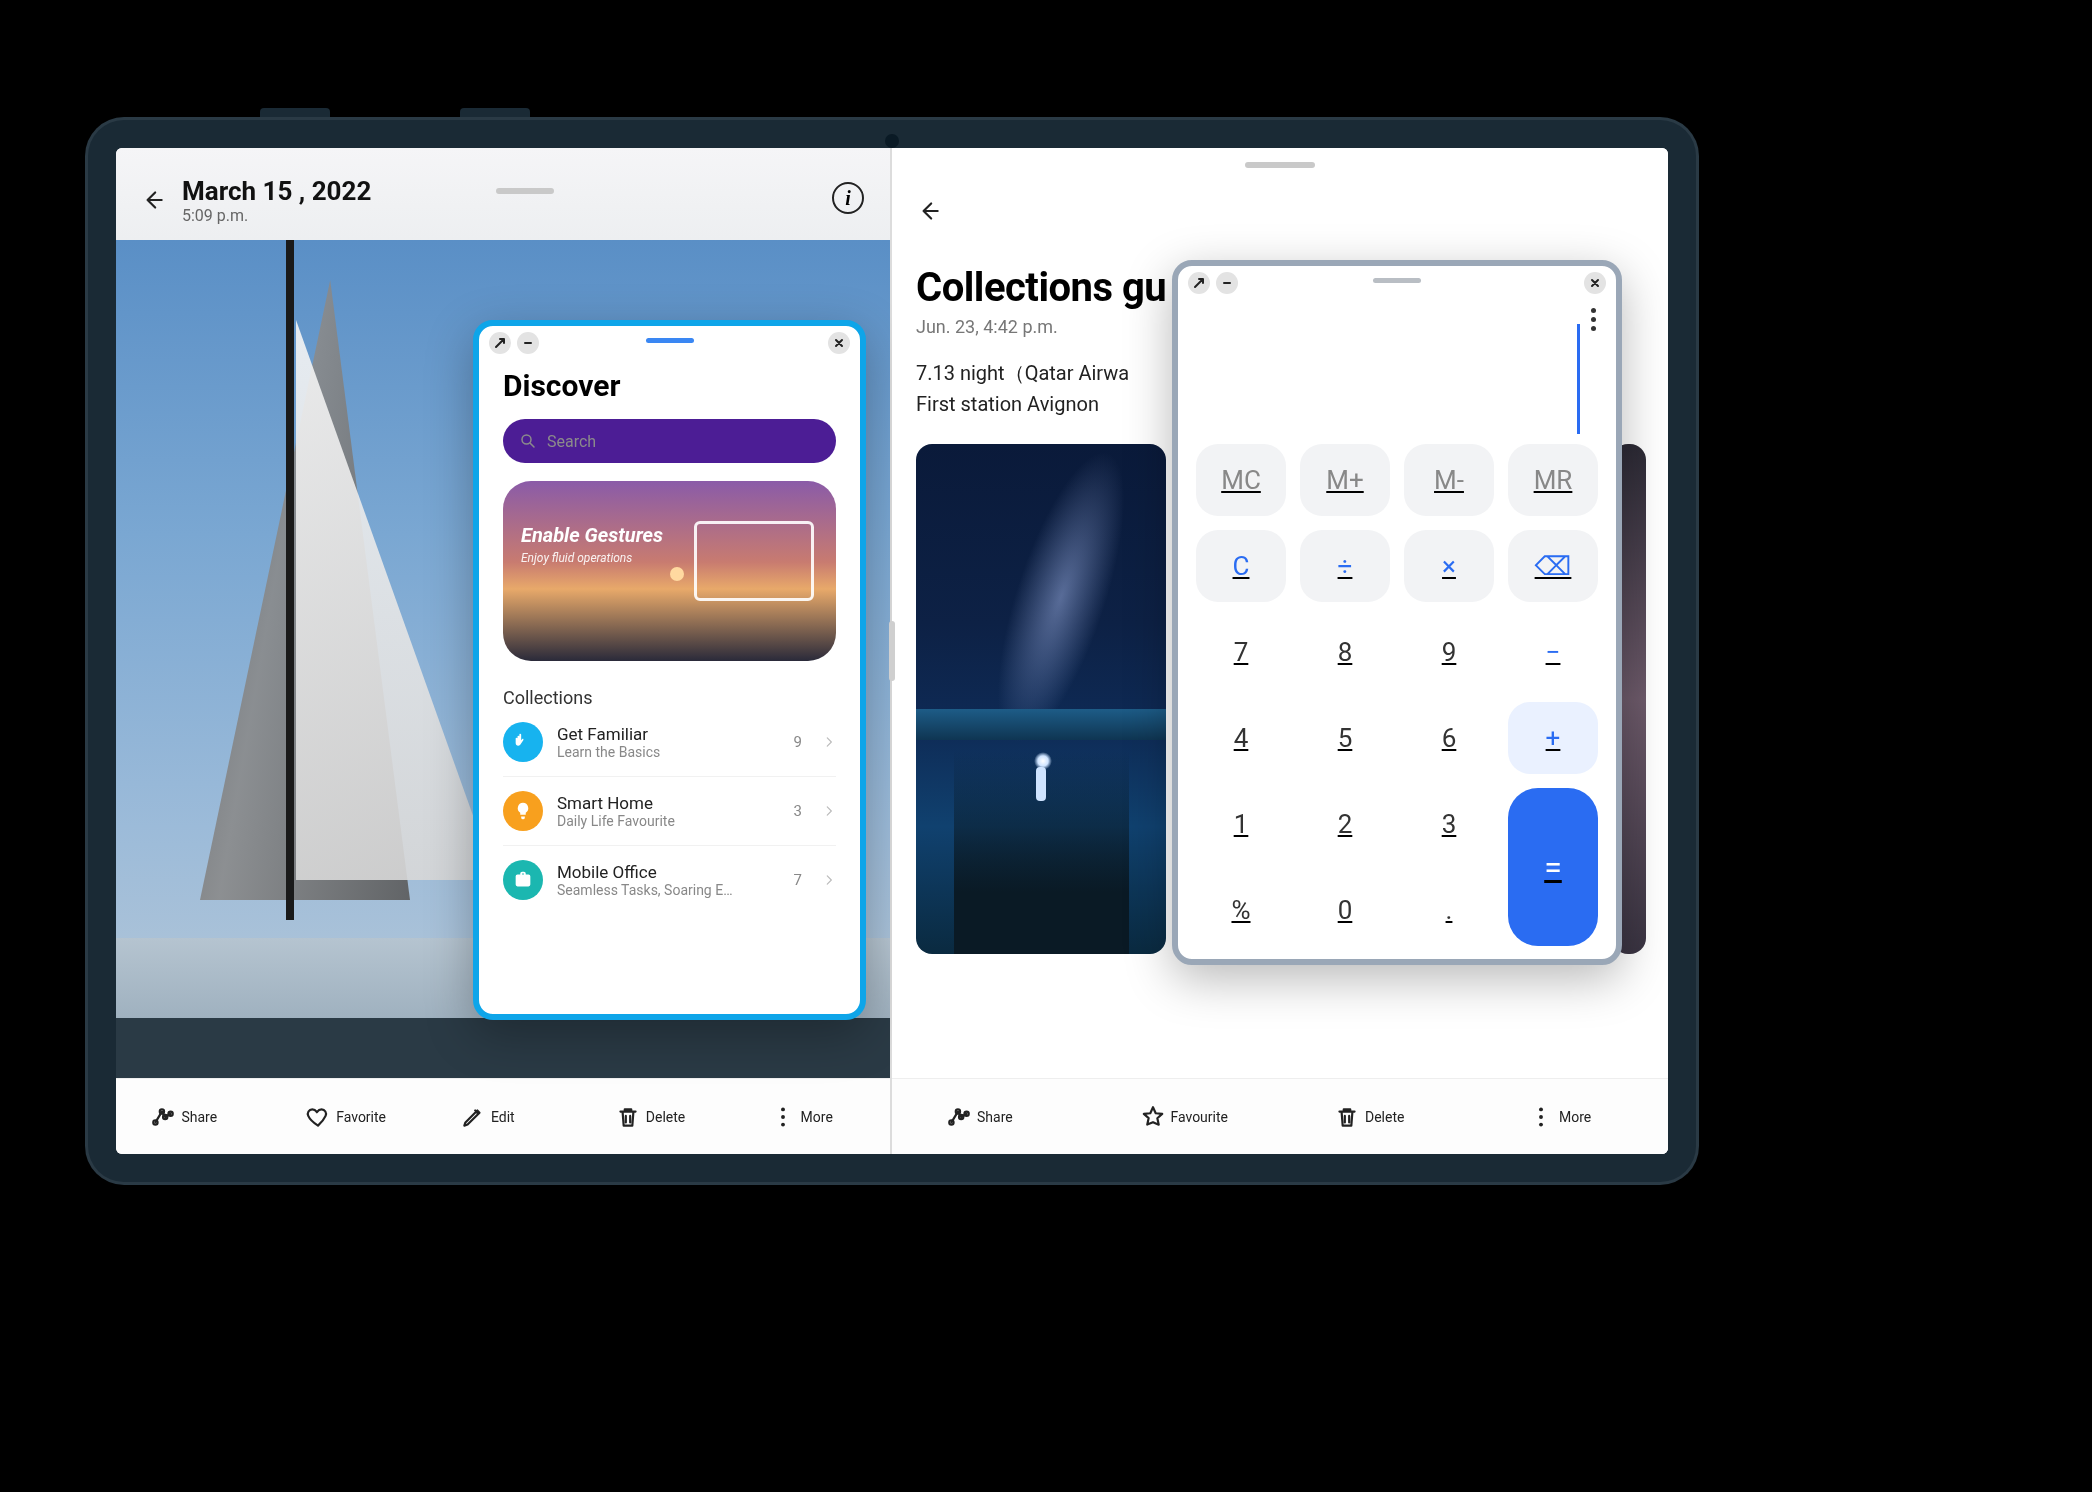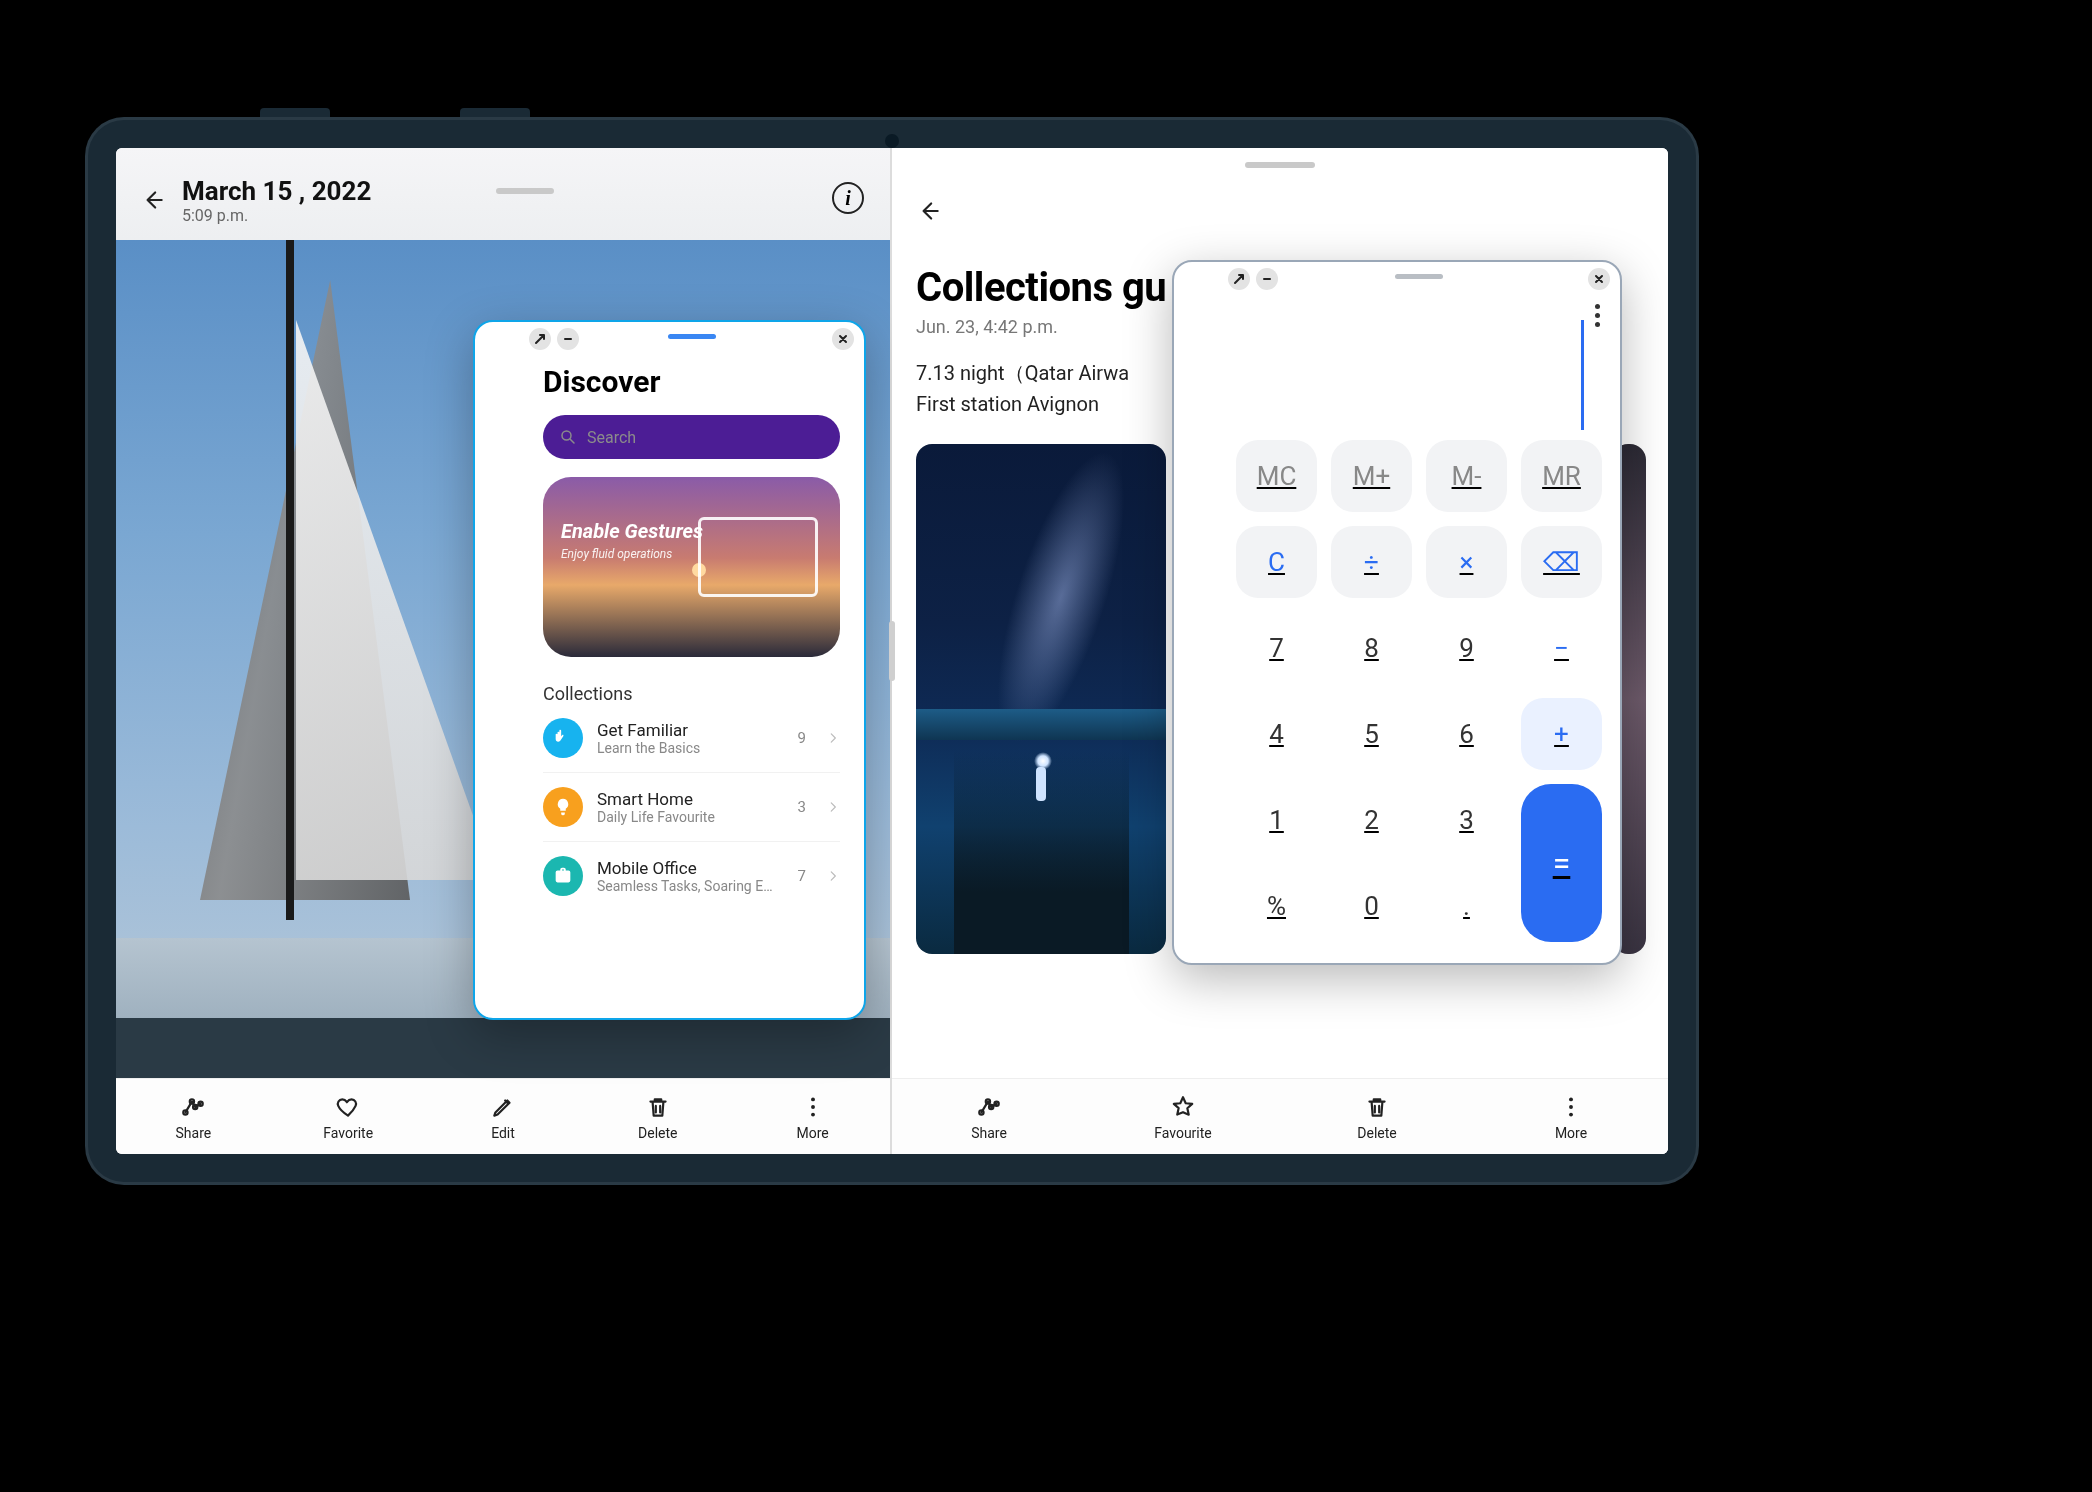--- a/index.html
+++ b/index.html
@@ -32,42 +32,42 @@
   .photo-area { position:absolute; top:92px; left:0; right:0; bottom:76px; overflow:hidden; background: linear-gradient(180deg,#5a8fc6 0%,#7aa7d2 35%,#9cbbd9 70%,#b8c9d8 100%); }
   
   .mast { position:absolute; left:170px; top:0; width:8px; height:680px; background:#1a1a1a; }
   .sail1 { position:absolute; left:84px; top:40px; width:210px; height:620px; background: linear-gradient(100deg,#616161 0%, #8a8a8a 40%, #5a5a5a 100%); clip-path: polygon(62% 0, 100% 100%, 0 100%); opacity:.9; }
   .sail2 { position:absolute; left:180px; top:80px; width:200px; height:560px; background: linear-gradient(180deg,#f5f5f5,#d8d8d8); clip-path: polygon(0 0, 100% 100%, 0 100%); opacity:.9; }
   .deck { position:absolute; left:0; right:0; bottom:0; height:140px; background:linear-gradient(180deg,#b5c4d0,#8fa3b3); }
   .hull { position:absolute; left:0; right:0; bottom:0; height:60px; background:#2a3a45; }
 
   
   .bottom-bar { position:absolute; left:0; right:0; bottom:0; height:76px; background:#fdfdfd; display:flex; justify-content:space-around; align-items:center; border-top:1px solid #eee; }
-  .bb-item { display:flex; flex-direction:column; align-items:center; gap:3px; width:90px; cursor:pointer; }
+  .bb-item { display:flex; flex-direction:row; align-items:center; gap:3px; width:90px; cursor:pointer; }
   .bb-icon { width:30px; height:30px; display:flex; align-items:center; justify-content:center; color:#222; }
   .bb-label { font-size:14px; color:#222; }
 
   
   .notes-pane { position:absolute; inset:0; background:#fff; }
   .np-handle { position:absolute; left:50%; top:14px; transform:translateX(-50%); width:70px; height:6px; border-radius:3px; background:#c9c9c9; }
   .np-back { position:absolute; left:24px; top:50px; width:30px; height:30px; cursor:pointer; }
   .np-title { position:absolute; left:24px; top:116px; font-size:40px; font-weight:700; letter-spacing:-0.5px; }
   .np-date { position:absolute; left:24px; top:168px; font-size:18px; color:#777; }
   .np-l1 { position:absolute; left:24px; top:212px; font-size:20px; color:#222; }
   .np-l2 { position:absolute; left:24px; top:244px; font-size:20px; color:#222; }
   .np-image { position:absolute; left:24px; top:296px; width:250px; height:510px; border-radius:16px; overflow:hidden; background: linear-gradient(180deg,#0a1a3a 0%, #0d2145 35%, #0e2a55 55%, #10416f 75%, #0a2a40 100%); }
   .np-sky { position:absolute; inset:0; }
   .np-milky { position:absolute; left:40%; top:0; width:90px; height:60%; background: radial-gradient(ellipse at center, rgba(180,200,255,.45), rgba(30,50,100,0) 70%); transform: rotate(18deg); }
   .np-dock { position:absolute; bottom:0; left:15%; width:70%; height:40%; background:linear-gradient(180deg, rgba(20,40,60,.0), #0a1a25 70%); }
   .np-person { position:absolute; bottom:30%; left:48%; width:10px; height:34px; background:#cfe4ff; border-radius:4px; }
   .np-light { position:absolute; bottom:36%; left:47%; width:18px; height:18px; border-radius:50%; background: radial-gradient(circle,#fff,#cfe4ff 40%, rgba(255,255,255,0) 70%); }
   .np-sea { position:absolute; bottom:42%; left:0; right:0; height:6%; background:linear-gradient(180deg,#1d5c87,#0f3552); }
 
   
-  .float-win { position:absolute; background:#fff; border-radius:20px; box-shadow: 0 14px 48px rgba(0,0,0,.28); border:2px solid #0ea5e9; overflow:hidden;padding-left:44px; }
+  .float-win { position:absolute; background:#fff; border-radius:20px; box-shadow: 0 14px 48px rgba(0,0,0,.28); border:6px solid #0ea5e9; overflow:hidden; }
   .fw-top { height:32px; position:relative; }
   .fw-handle { position:absolute; left:50%; top:12px; transform:translateX(-50%); width:48px; height:5px; border-radius:3px; background:#3a87f3; }
   .fw-ctrl { position:absolute; top:6px; width:22px; height:22px; border-radius:50%; display:flex; align-items:center; justify-content:center; background:#e3e3e3; color:#3a3a3a; cursor:pointer; }
   .fw-full { left:10px; }
   .fw-min { left:38px; }
   .fw-close { right:10px; }
 
   
   .discover-win { left:357px; top:172px; width:393px; height:700px; }
   .dw-body { padding: 4px 24px 12px; height: calc(100% - 32px); overflow:hidden; }

